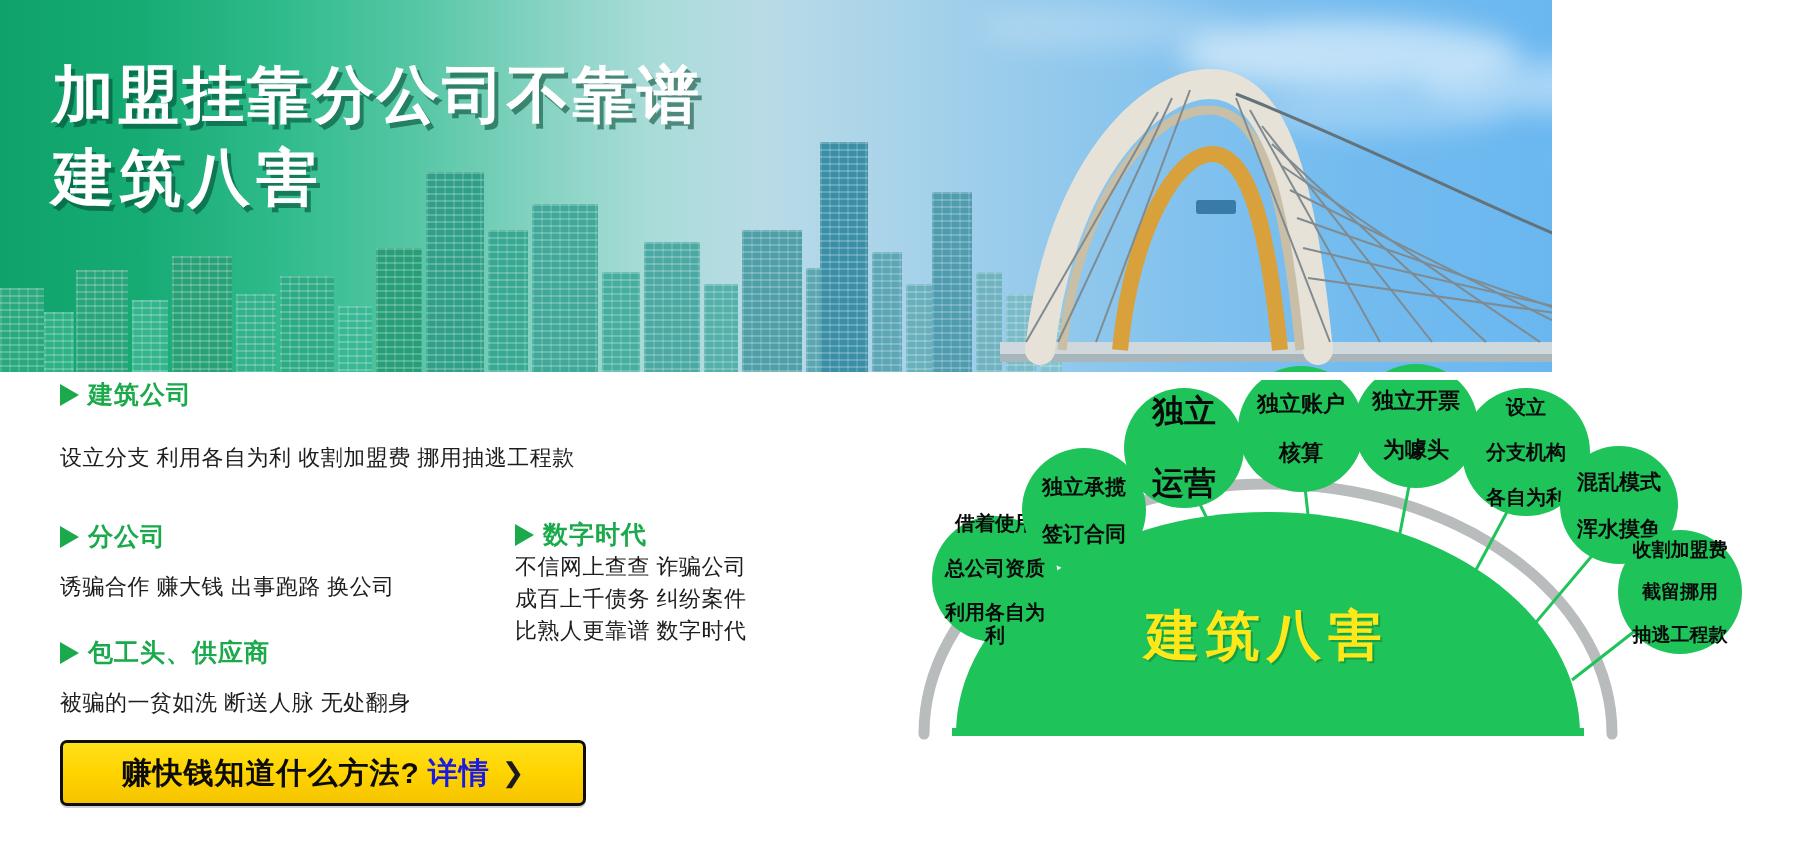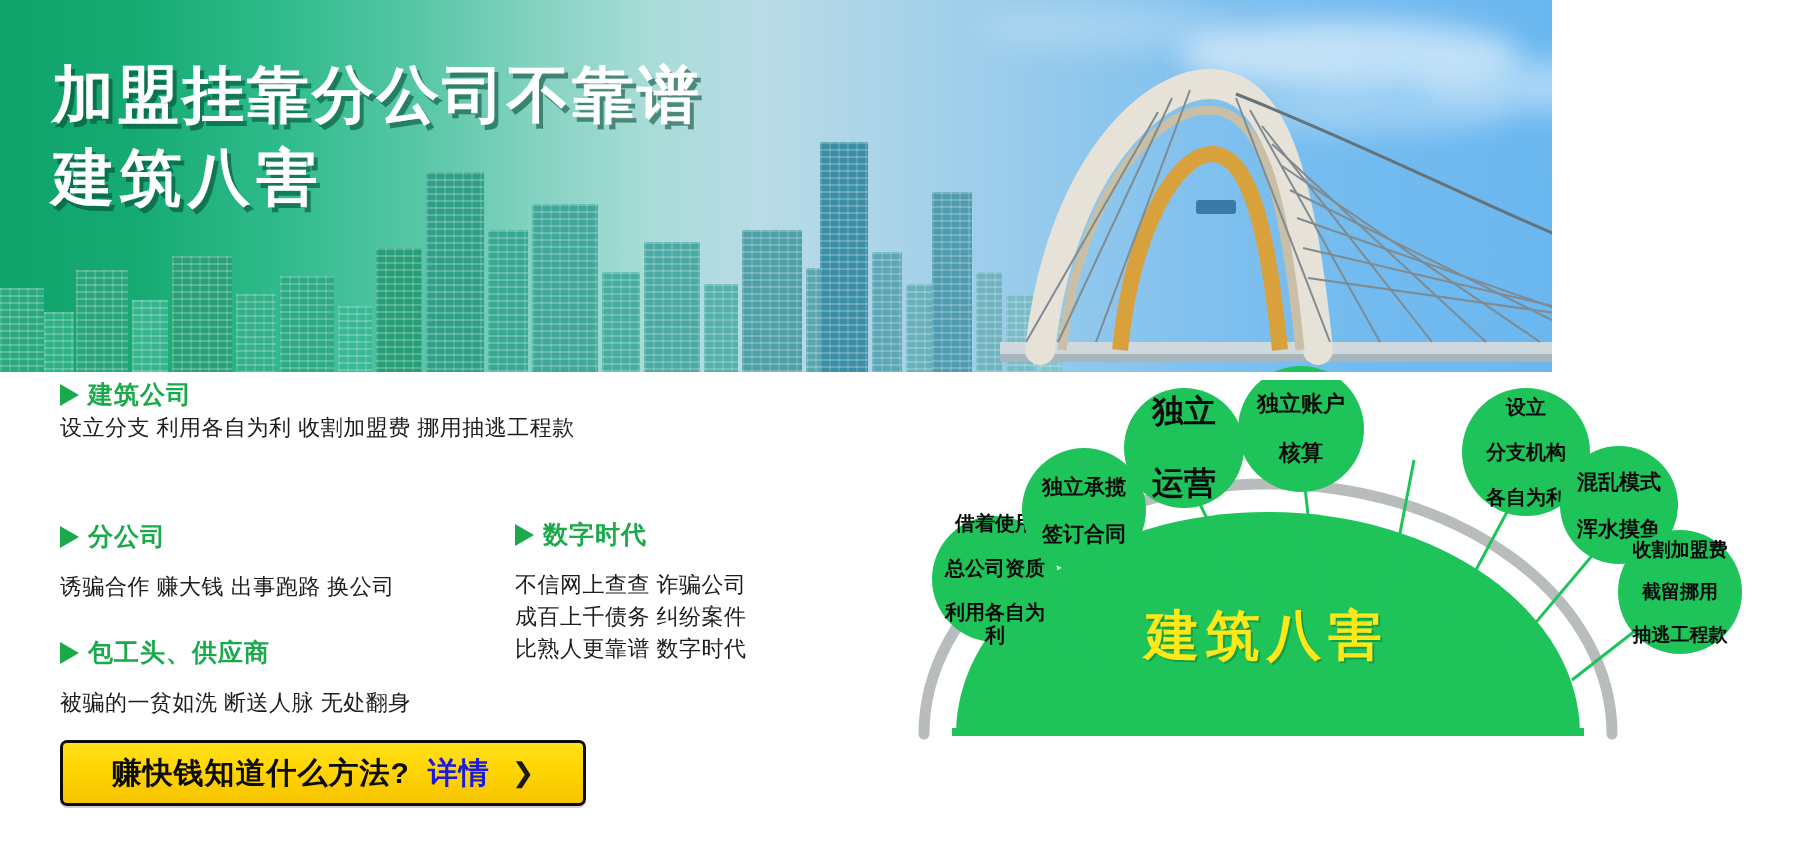--- a/index.html
+++ b/index.html
@@ -56,34 +56,34 @@
   
   .left-col{position:absolute;left:0;top:388px;width:900px;height:456px;}
 
   .sec-head{display:flex;align-items:center;gap:9px;}
   .tri{width:0;height:0;border-left:19px solid #1aa94b;border-top:11px solid transparent;border-bottom:11px solid transparent;}
   .sec-title{font-size:25px;font-weight:700;color:#1aa94b;letter-spacing:1px;}
   .body-line{font-size:22px;color:#1d1d1d;line-height:1.45;letter-spacing:.5px;white-space:nowrap;}
   .body-green{color:#2fb84f;}
 
   .blk-company{position:absolute;left:60px;top:-10px;}
-  .blk-company .lines{margin-top:1px;text-align:center;}
+  .blk-company .lines{margin-top:31px;text-align:center;}
   .blk-branch{position:absolute;left:60px;top:132px;}
   .blk-branch .lines{margin-top:18px;}
   .blk-contractor{position:absolute;left:60px;top:248px;}
   .blk-contractor .lines{margin-top:18px;}
   .blk-digital{position:absolute;left:515px;top:130px;}
-  .blk-digital .lines{margin-top:18px;}
+  .blk-digital .lines{}
 
   
   .cta{
     position:absolute;left:60px;top:352px;width:520px;height:60px;
     background:linear-gradient(to bottom,#ffe11a 0%,#ffd400 48%,#f5c400 100%);
     border:3px solid #0d0d0d;border-radius:7px;
-    display:flex;align-items:center;justify-content:center;gap:18px;
+    display:flex;align-items:center;justify-content:center;gap:8px;
     box-shadow:0 2px 0 rgba(0,0,0,.18);
     cursor:pointer;
   }
   .cta-text{font-size:30px;font-weight:700;color:#0b0b0b;letter-spacing:1px;white-space:nowrap;}
   .cta-link{font-size:30px;font-weight:700;color:#1a1ae0;letter-spacing:1px;}
   .cta-arrow{font-size:27px;color:#1a1a1a;font-weight:400;margin-left:4px;}
 
   
   .diagram{position:absolute;left:900px;top:388px;width:900px;height:456px;}
   .diagram svg{position:absolute;left:0;top:0;}
@@ -265,20 +265,23 @@
     </div>
 
     <div class="bubble" style="left:224px;top:0px;width:120px;height:120px;font-size:32px;">
       <span><span>独立</span><br><span>运营</span></span>
     </div>
 
     <div class="bubble" style="left:338px;top:-22px;width:126px;height:126px;font-size:22px;">
       <span><span>独立账户</span><br><span>核算</span></span>
     </div>
 
+    <div class="bubble" style="left:454px;top:-24px;width:124px;height:124px;font-size:22px;">
+      <span><span>独立开票</span><br><span>为噱头</span></span>
+    </div>
 
     <div class="bubble" style="left:562px;top:0px;width:128px;height:128px;font-size:20px;">
       <span><span>设立</span><br><span>分支机构</span><br><span>各自为利</span></span>
     </div>
 
     <div class="bubble" style="left:660px;top:58px;width:118px;height:118px;font-size:21px;">
       <span><span>混乱模式</span><br><span>浑水摸鱼</span></span>
     </div>
 
     <div class="bubble" style="left:718px;top:142px;width:124px;height:124px;font-size:19px;">

